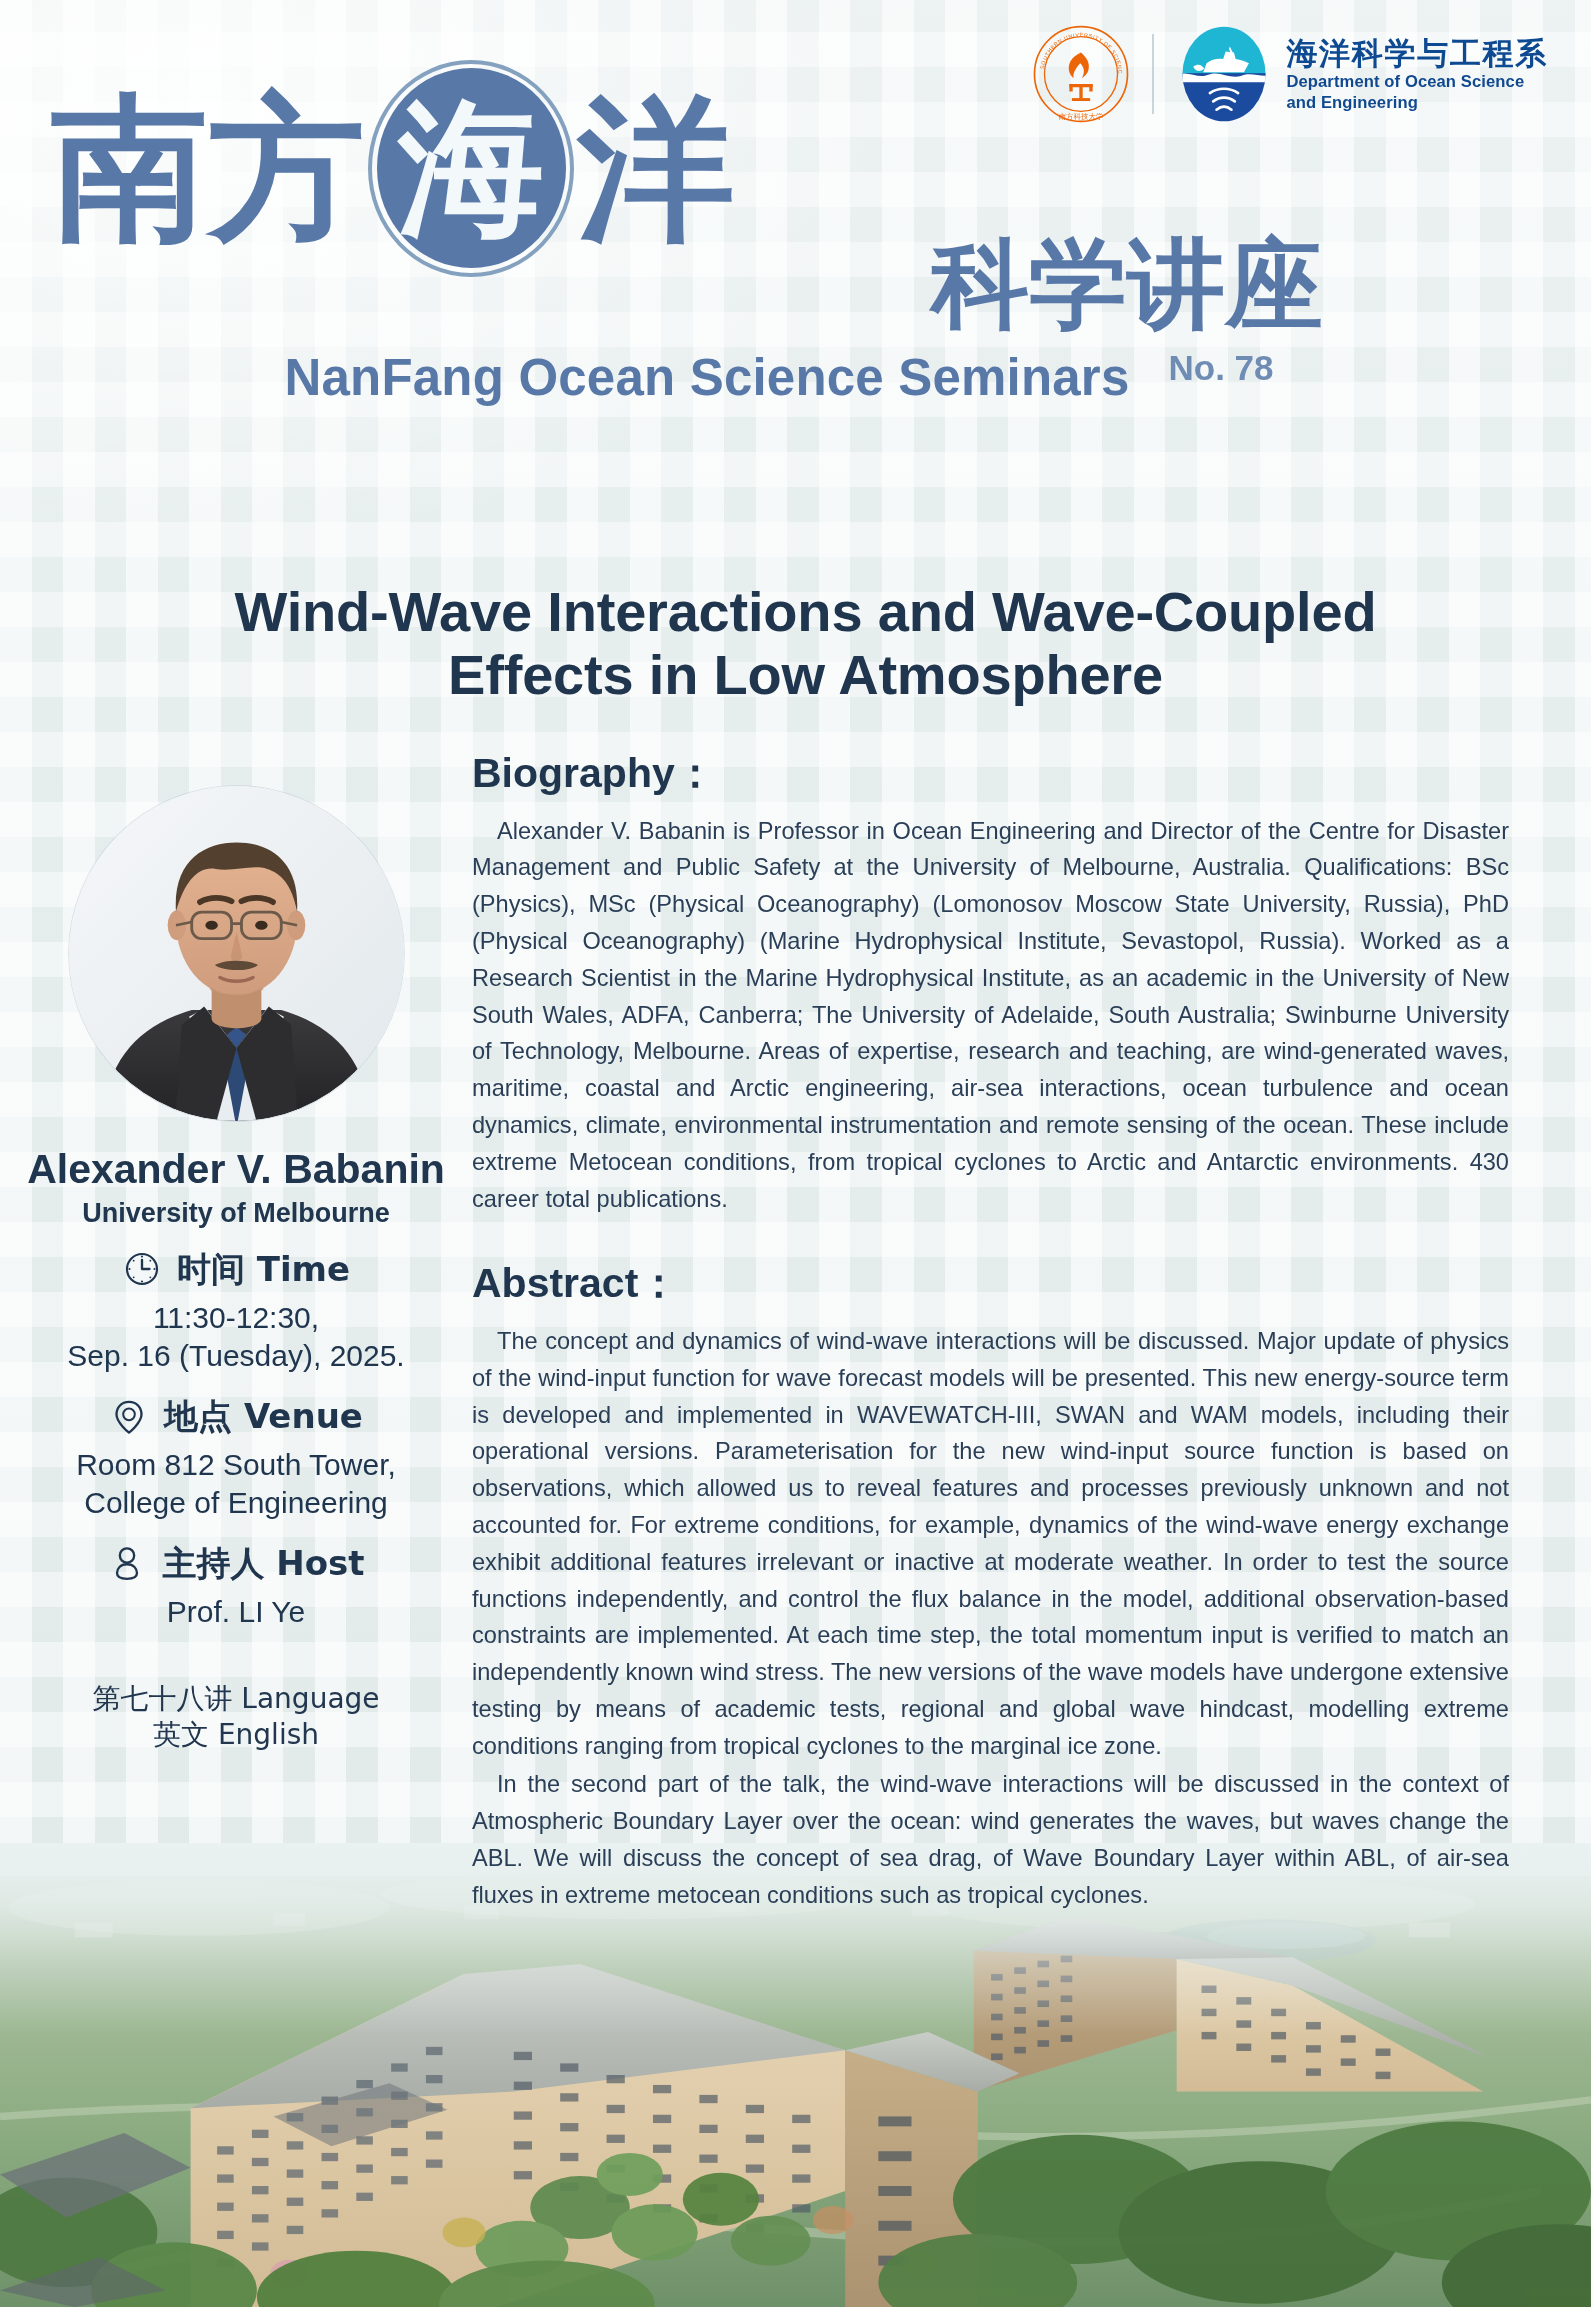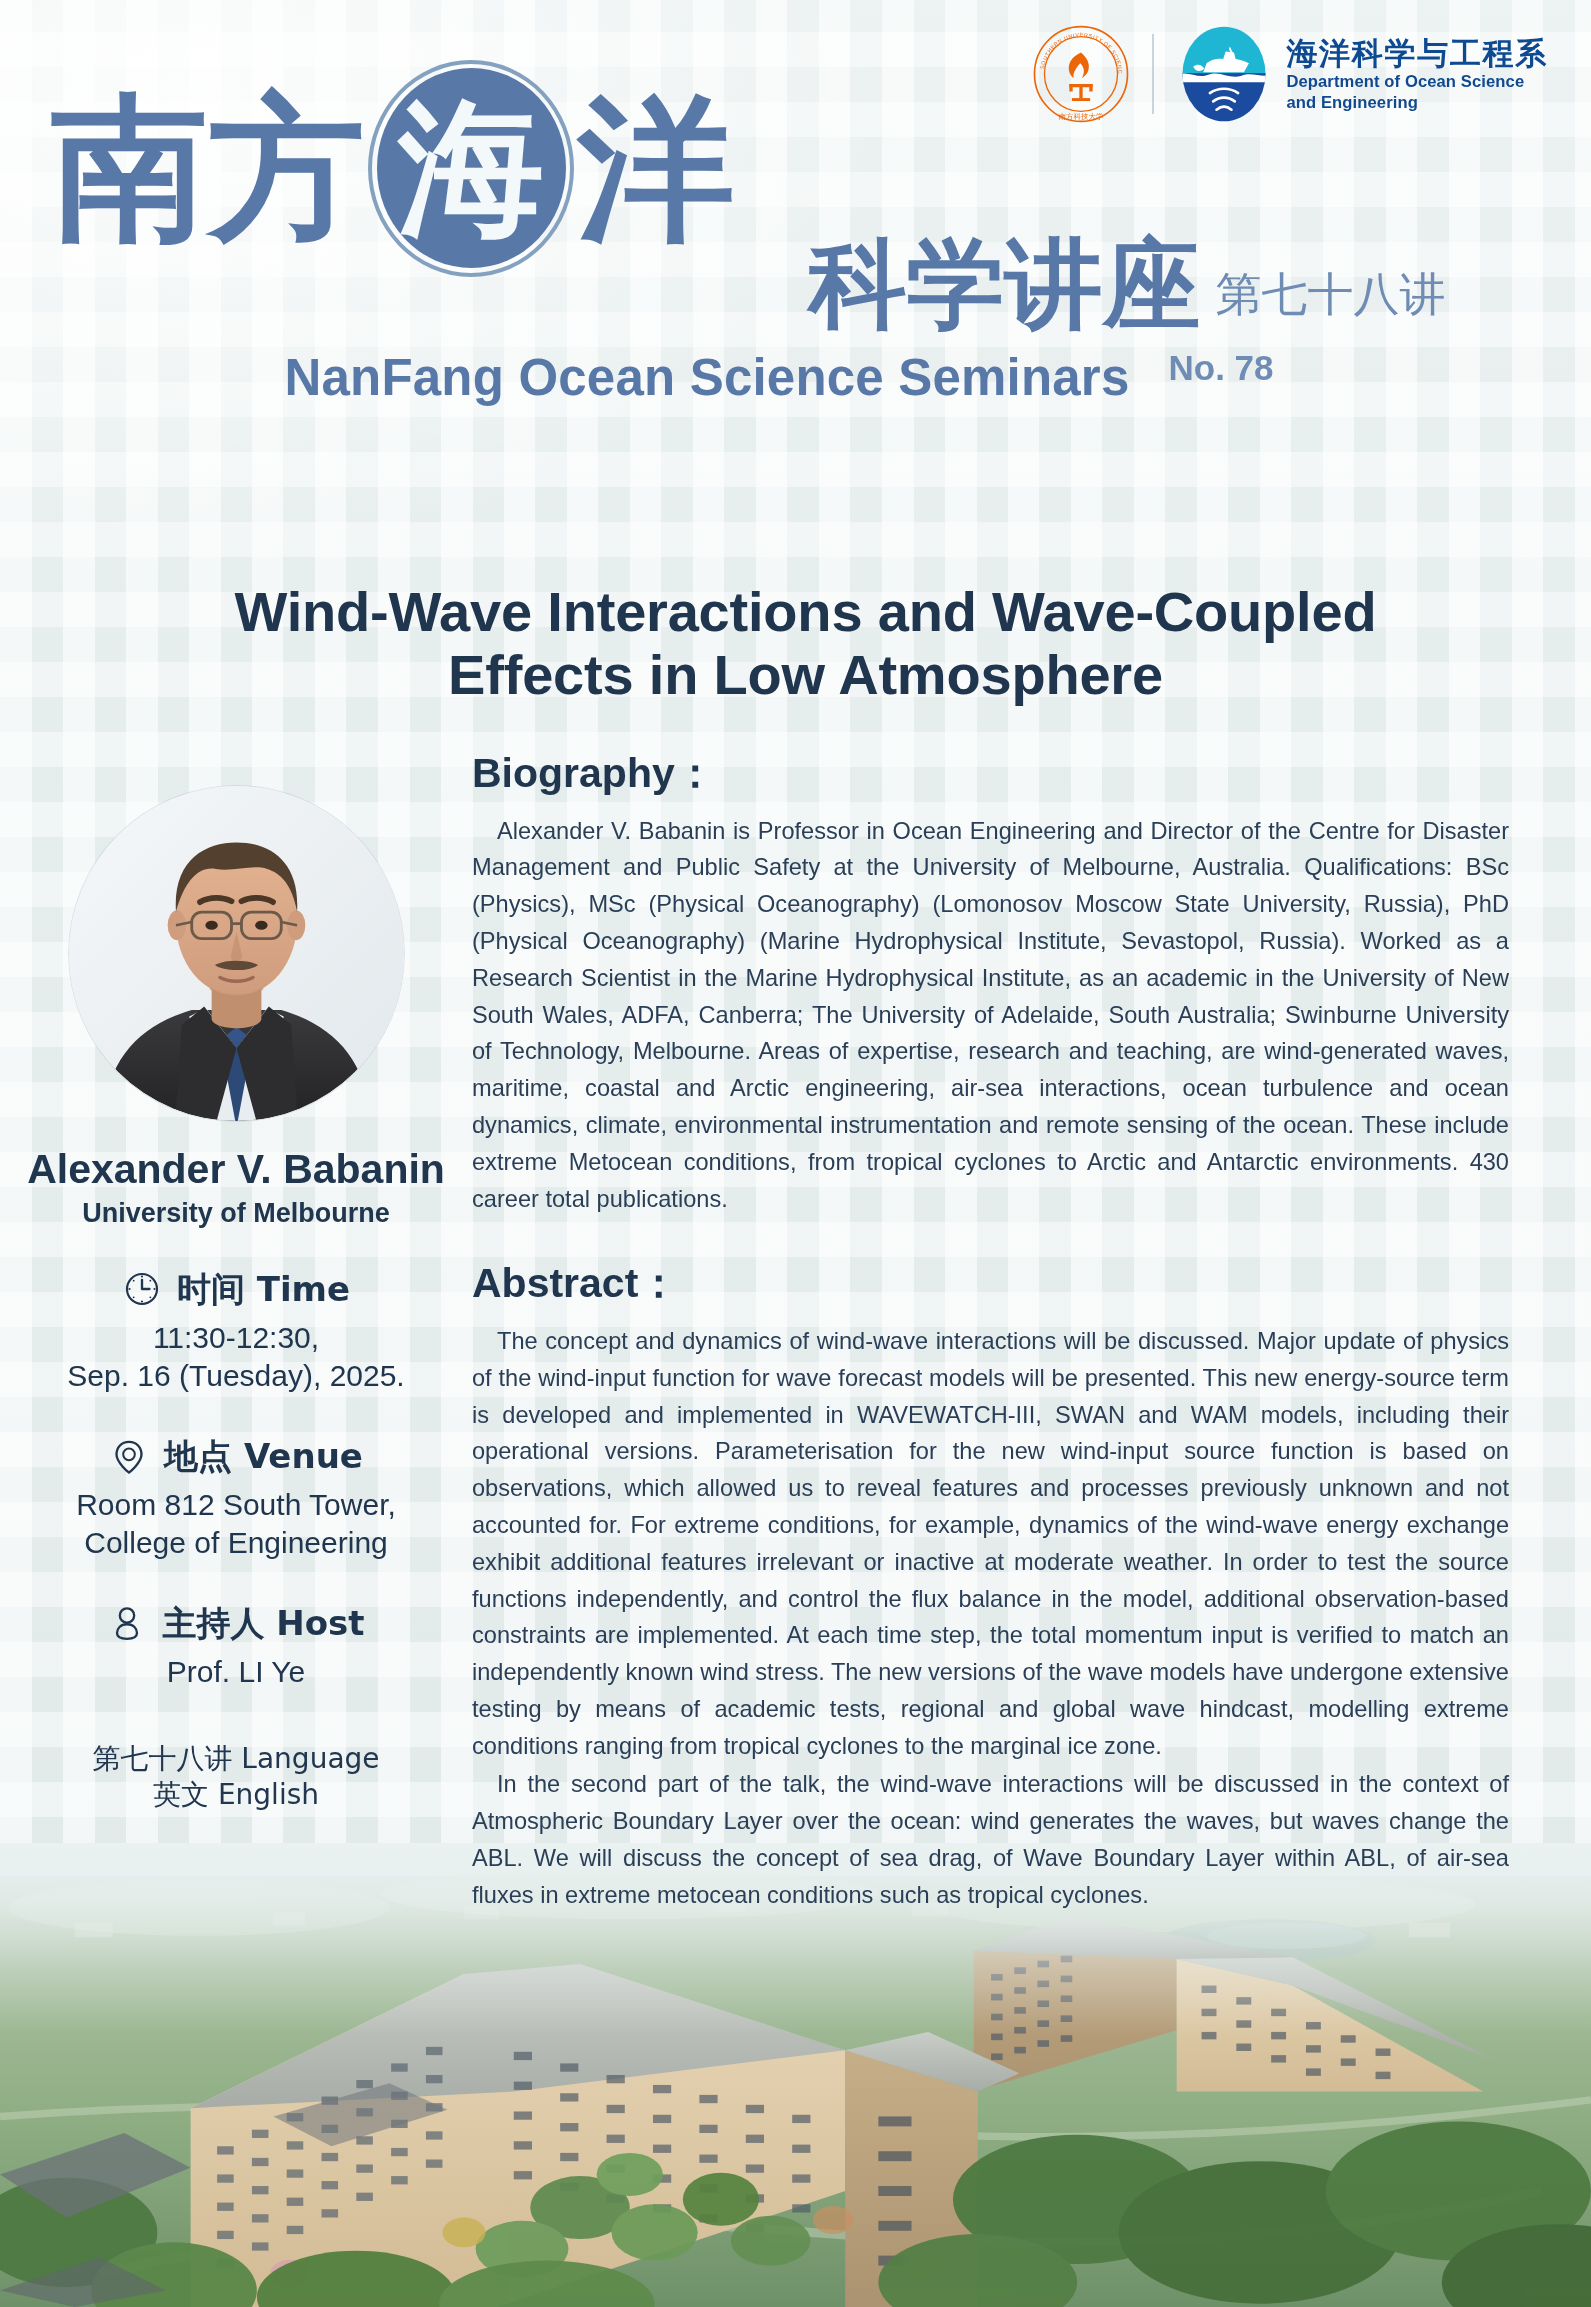--- a/index.html
+++ b/index.html
@@ -142,21 +142,21 @@
   .speaker-name {
     margin-top:25px;
     font-family:"Liberation Sans", sans-serif;
     font-weight:bold; font-size:41px; color:#20364f; white-space:nowrap;
   }
   .speaker-affil {
     margin-top:5px;
     font-family:"Liberation Sans", sans-serif;
     font-weight:bold; font-size:27px; color:#20364f;
   }
-  .info-block { margin-top:40px; text-align:center; width:100%; }
+  .info-block { margin-top:20px; text-align:center; width:100%; }
   .info-head {
     display:flex; align-items:center; justify-content:center; gap:15px;
   }
   .info-icon { width:40px; height:40px; flex:0 0 auto; }
   .info-label {
     font-family:"DejaVu Sans","Liberation Sans", sans-serif;
     font-weight:bold; font-size:34px; color:#20364f; line-height:1;
   }
   .info-value {
     margin-top:10px;
@@ -260,21 +260,20 @@
       <span class="cn-glyph">方</span>
       <span class="hai-oval">
         <span class="ring-outer"></span>
         <span class="ring-fill"></span>
         <span class="hai-char">海</span>
       </span>
       <span class="cn-glyph">洋</span>
     </div>
     <div class="cn-row2">
       <span class="cn-sub">科学讲座</span>
-      <span class="cn-no">第七十八讲</span>
     </div>
     <div class="en-seminar-row">
       <span class="en-seminar">NanFang Ocean Science Seminars</span>
       <span class="en-no">No. 78</span>
     </div>
   </div>
 
   <div class="talk-title">
     <div>Wind-Wave Interactions and Wave-Coupled</div>
     <div>Effects in Low Atmosphere</div>

